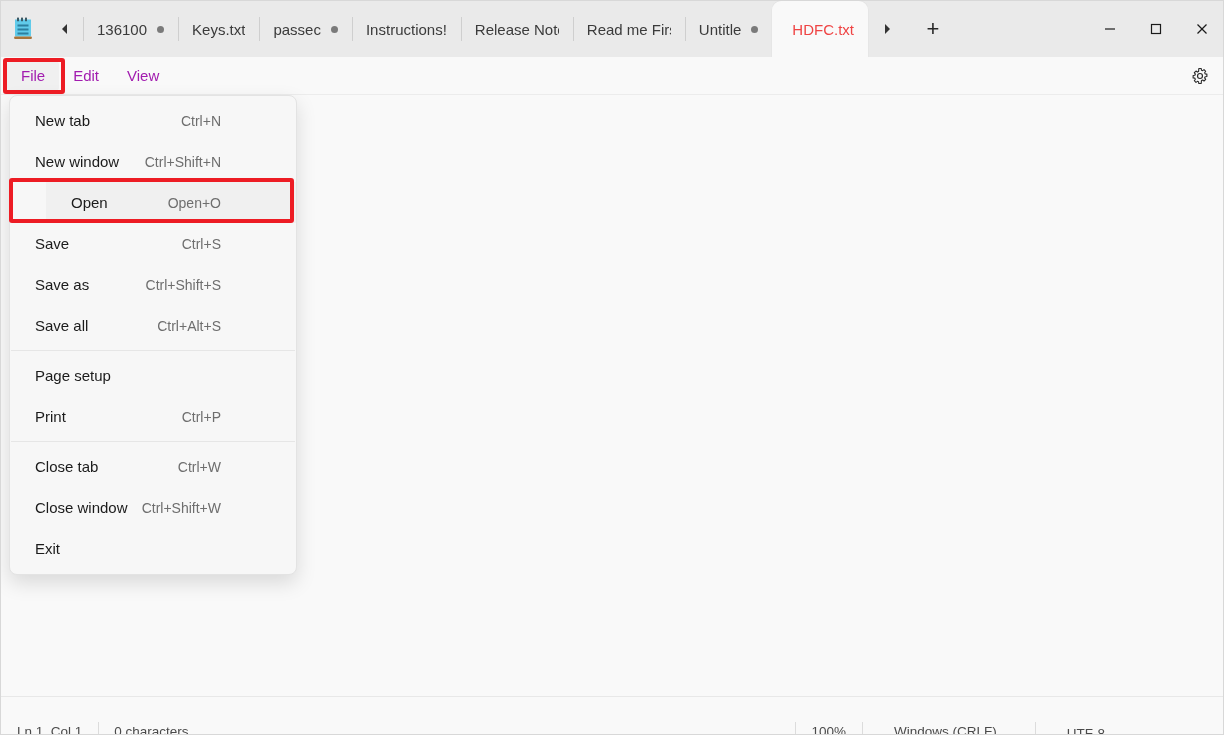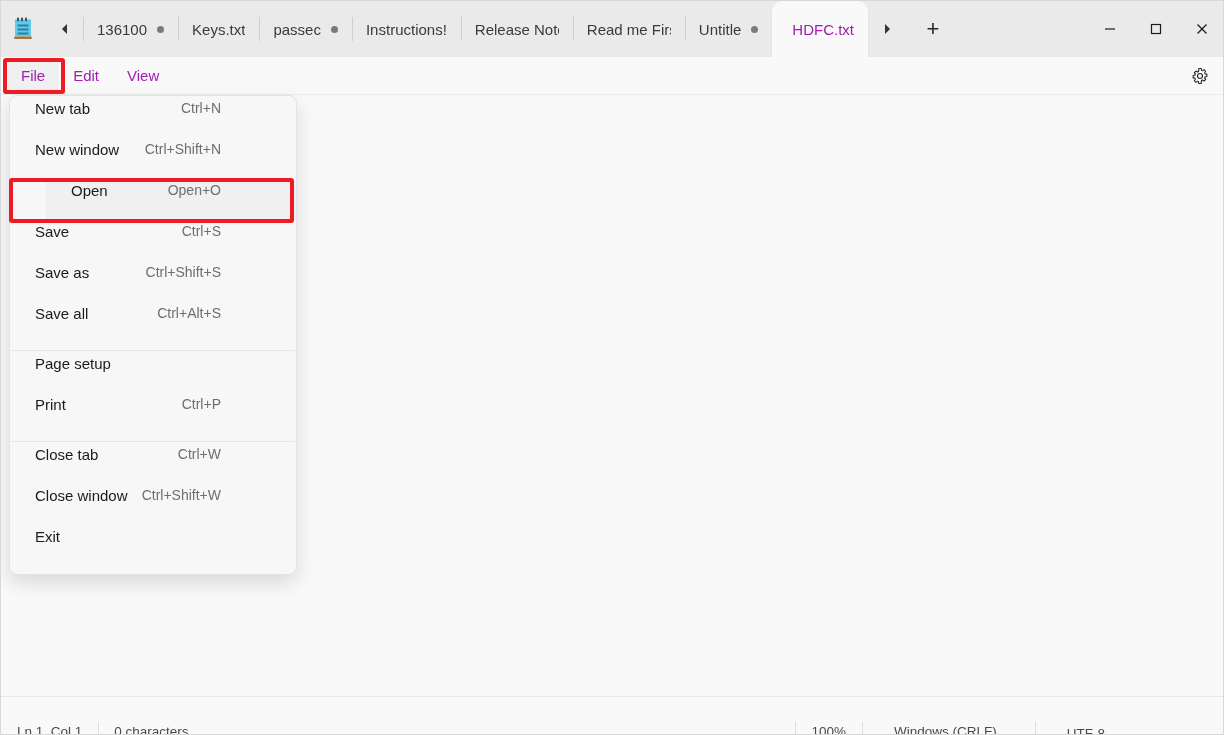--- a/index.html
+++ b/index.html
@@ -77,21 +77,21 @@
     position: absolute;
     left: 0;
     top: 16px;
     bottom: 16px;
     width: 1px;
     background: #cfcfcf;
   }
   .tab.active {
     background: #f9f9f9;
     border-radius: 9px 9px 0 0;
-    color: #a21caf;
+    color: #ef4444;
     box-shadow: 0 0 0 0.5px #e2e2e2;
     padding-left: 20px;
   }
   .tab.active + .tab::before,
   .tab.active::before { background: transparent; }
   .dirty-dot {
     width: 7px;
     height: 7px;
     border-radius: 50%;
     background: #7a7a7a;
@@ -179,20 +179,21 @@
     border: 1px solid #e3e3e3;
     border-radius: 8px;
     box-shadow: 0 8px 20px rgba(0,0,0,0.13);
     padding: 4px 0 5px 0;
     z-index: 50;
   }
   .mi {
     position: relative;
     height: 41px;
     display: flex;
+    align-items: center;
     padding: 0 12px 0 25px;
     font-size: 15px;
     color: #1b1b1b;
   }
   .mi.sel { background: #f0f0f0; margin-left: 36px; }
   .mi .accel {
     margin-left: auto;
     font-size: 14px;
     color: #6e6e6e;
     padding-right: 63px;

